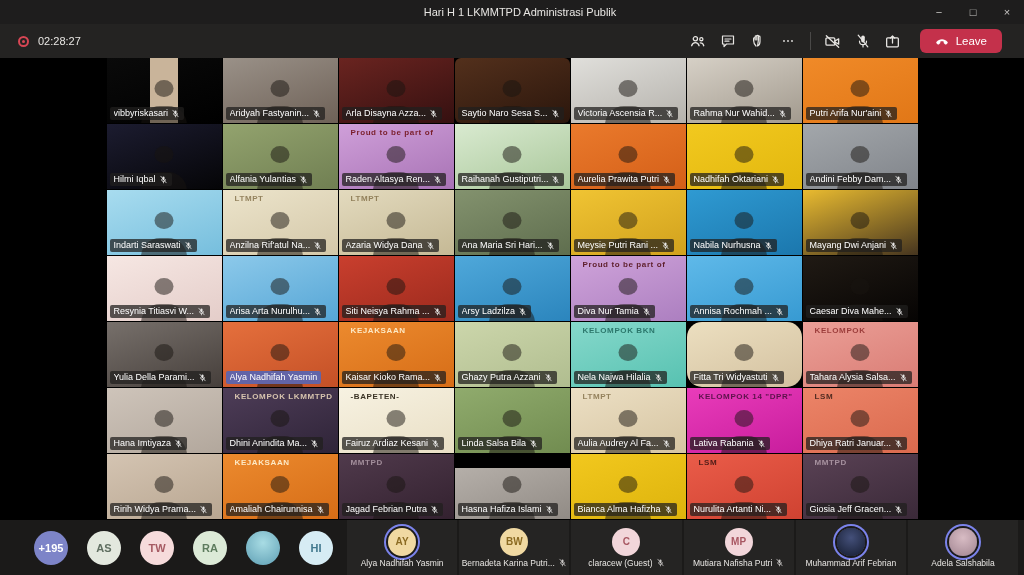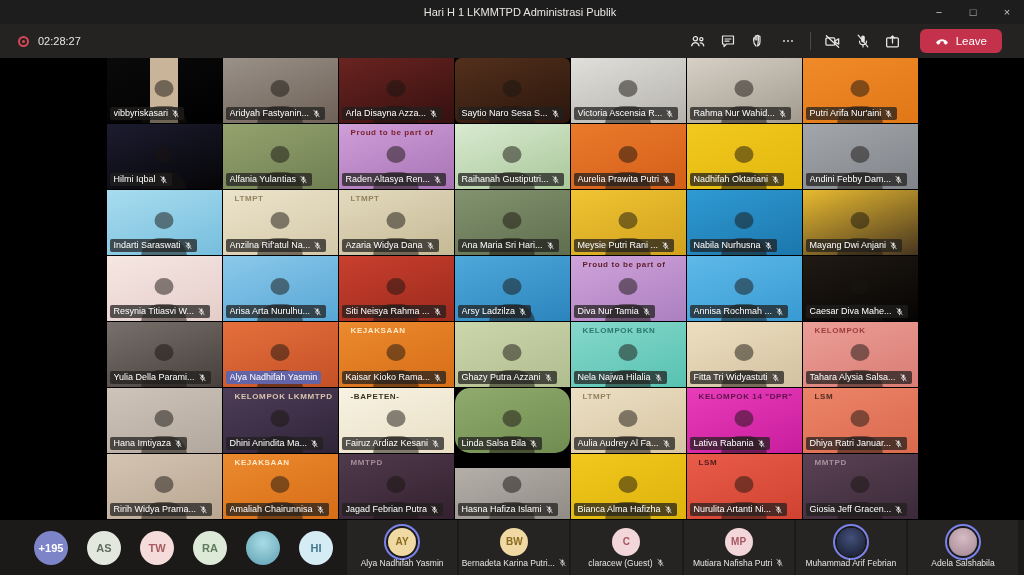--- a/index.html
+++ b/index.html
@@ -551,21 +551,21 @@
         <div class="pill">
           <span class="nm">Nela Najwa Hilalia</span>
           <svg width="9" height="9" viewBox="0 0 16 16" fill="none" stroke="#e6e5e4" stroke-width="1.4" stroke-linecap="round">
             <rect x="6.2" y="2.5" width="3.6" height="7" rx="1.8" fill="#e6e5e4" stroke="none"></rect>
             <path d="M4.5 8.2a3.5 3.5 0 0 0 7 0"></path>
             <path d="M8 11.7V14"></path>
             <line x1="3.2" y1="2.2" x2="12.8" y2="13.8"></line>
           </svg>
         </div>
       </div>
-      <div class="tile" style="background: linear-gradient(160deg, rgb(236, 223, 192), rgb(211, 193, 160));">
+      <div class="tile" style="background: linear-gradient(160deg, rgb(236, 223, 192), rgb(211, 193, 160)); border-radius: 15px;">
         <div class="sil"></div>
         <div class="pill">
           <span class="nm">Fitta Tri Widyastuti</span>
           <svg width="9" height="9" viewBox="0 0 16 16" fill="none" stroke="#e6e5e4" stroke-width="1.4" stroke-linecap="round">
             <rect x="6.2" y="2.5" width="3.6" height="7" rx="1.8" fill="#e6e5e4" stroke="none"></rect>
             <path d="M4.5 8.2a3.5 3.5 0 0 0 7 0"></path>
             <path d="M8 11.7V14"></path>
             <line x1="3.2" y1="2.2" x2="12.8" y2="13.8"></line>
           </svg>
         </div>
@@ -614,21 +614,21 @@
         <div class="pill">
           <span class="nm">Fairuz Ardiaz Kesani</span>
           <svg width="9" height="9" viewBox="0 0 16 16" fill="none" stroke="#e6e5e4" stroke-width="1.4" stroke-linecap="round">
             <rect x="6.2" y="2.5" width="3.6" height="7" rx="1.8" fill="#e6e5e4" stroke="none"></rect>
             <path d="M4.5 8.2a3.5 3.5 0 0 0 7 0"></path>
             <path d="M8 11.7V14"></path>
             <line x1="3.2" y1="2.2" x2="12.8" y2="13.8"></line>
           </svg>
         </div>
       </div>
-      <div class="tile" style="background: linear-gradient(160deg, rgb(144, 171, 109), rgb(113, 140, 80)); border-radius: 15px;">
+      <div class="tile" style="background: linear-gradient(160deg, rgb(144, 171, 109), rgb(113, 140, 80));">
         <div class="sil"></div>
         <div class="pill">
           <span class="nm">Linda Salsa Bila</span>
           <svg width="9" height="9" viewBox="0 0 16 16" fill="none" stroke="#e6e5e4" stroke-width="1.4" stroke-linecap="round">
             <rect x="6.2" y="2.5" width="3.6" height="7" rx="1.8" fill="#e6e5e4" stroke="none"></rect>
             <path d="M4.5 8.2a3.5 3.5 0 0 0 7 0"></path>
             <path d="M8 11.7V14"></path>
             <line x1="3.2" y1="2.2" x2="12.8" y2="13.8"></line>
           </svg>
         </div>

